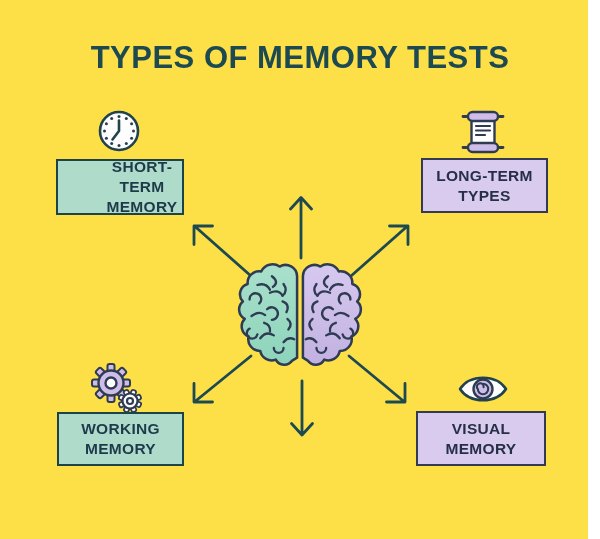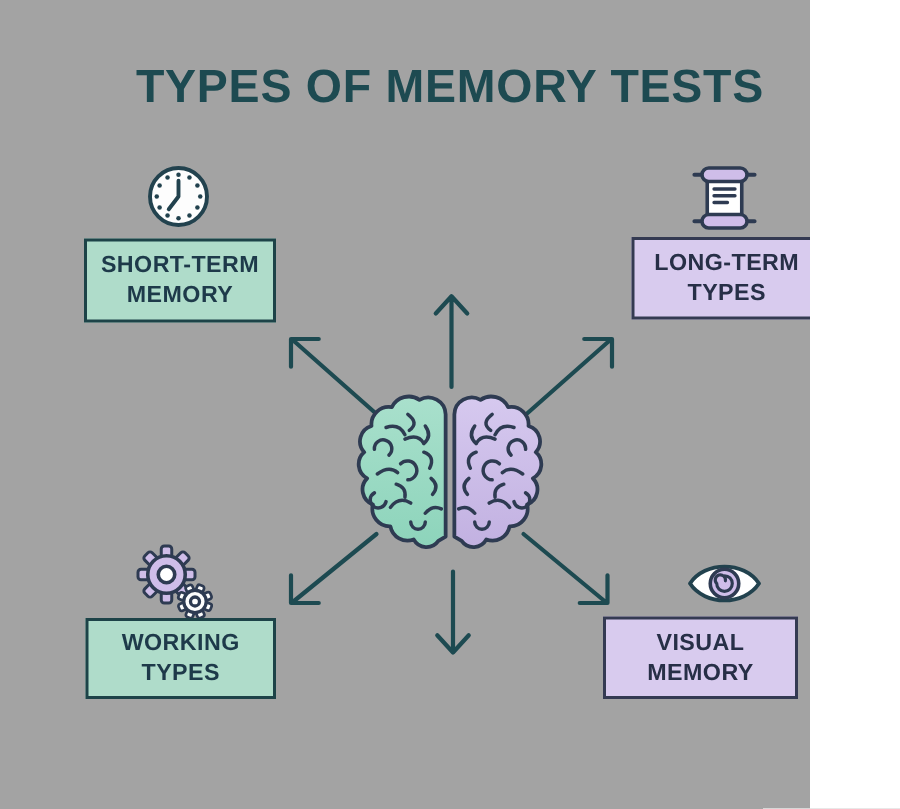--- a/index.html
+++ b/index.html
@@ -1,36 +1,36 @@
 <!DOCTYPE html>
 <html><head>
 <meta charset="utf-8">
 <style>
   html,body{margin:0;padding:0;background:#ffffff;}
   .canvas{
-    position:relative;width:540px;height:539px;background:#a3a3a3;overflow:hidden;
+    position:relative;width:588px;height:539px;background:#fde047;overflow:hidden;
     font-family:"Liberation Sans",sans-serif;
     text-decoration:underline;
   }
   .title{
     position:absolute;left:0;top:40px;width:600px;margin:0;
     text-align:center;font-size:31px;font-weight:bold;letter-spacing:.5px;
     color:#1d4a51;
   }
   .card{
     position:absolute;display:flex;align-items:center;justify-content:center;
     text-align:center;font-weight:bold;font-size:15.5px;line-height:1.28;
     letter-spacing:.3px;white-space:pre-line;box-sizing:border-box;
   }
   .card--teal{background:#afdcca;border:2.5px solid #1d4348;color:#1e3a4a;}
   .card--purple{background:#d8cbee;border:2.5px solid #343a52;color:#272f47;}
-  .card--short-term{left:56px;top:159px;width:128px;height:56px;}
+  .card--short-term{left:56px;top:159px;width:128px;height:56px;padding-left:44px;}
   .card--long-term{left:421px;top:158px;width:127px;height:55px;}
   .card--working{left:57px;top:412px;width:127px;height:54px;}
-  .card--visual{left:402px;top:411px;width:130px;height:55px;text-align:center;}
+  .card--visual{left:416px;top:411px;width:130px;height:55px;text-align:center;}
   .abs{position:absolute;}
   svg{display:block;}
 </style>
 </head>
 <body>
 
 <div class="canvas">
 
   <h1 class="title">TYPES OF MEMORY TESTS</h1>
 
@@ -167,20 +167,20 @@
   <div class="card card--teal card--short-term">
     <span>SHORT-TERM
 MEMORY</span>
   </div>
   <div class="card card--purple card--long-term">
     <span>LONG-TERM
 TYPES</span>
   </div>
   <div class="card card--teal card--working">
     <span>WORKING
-TYPES</span>
+MEMORY</span>
   </div>
   <div class="card card--purple card--visual">
     <span>VISUAL
 MEMORY</span>
   </div>
 
 </div>
 
 </body></html>

